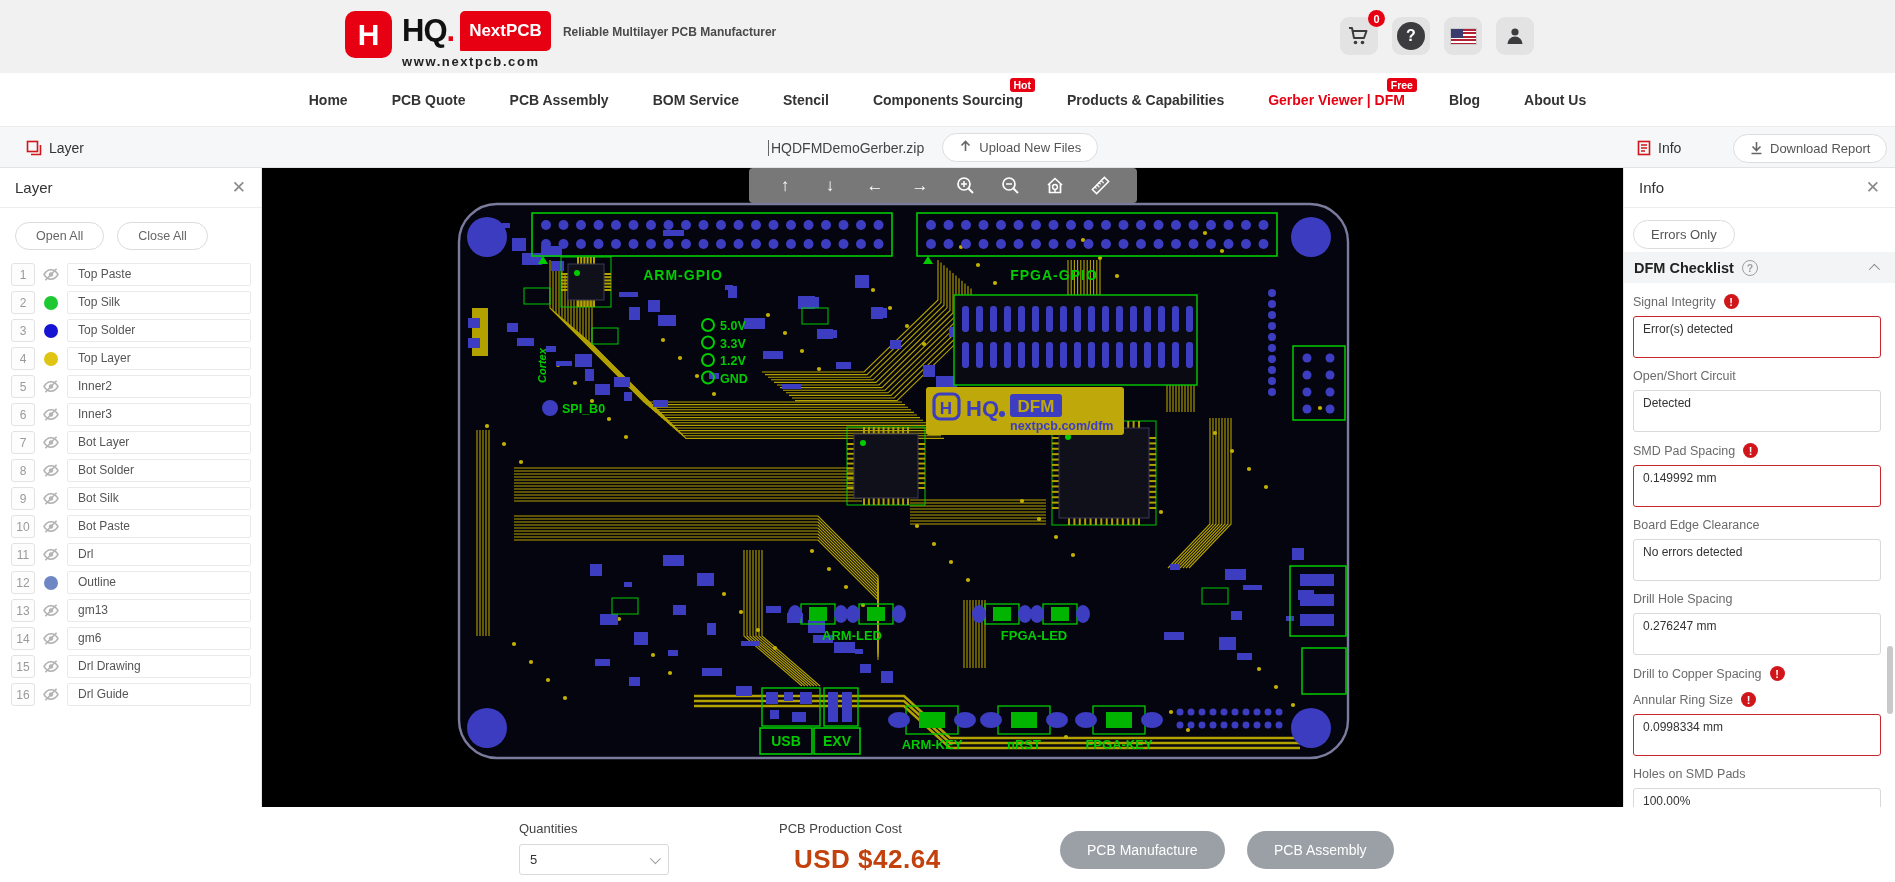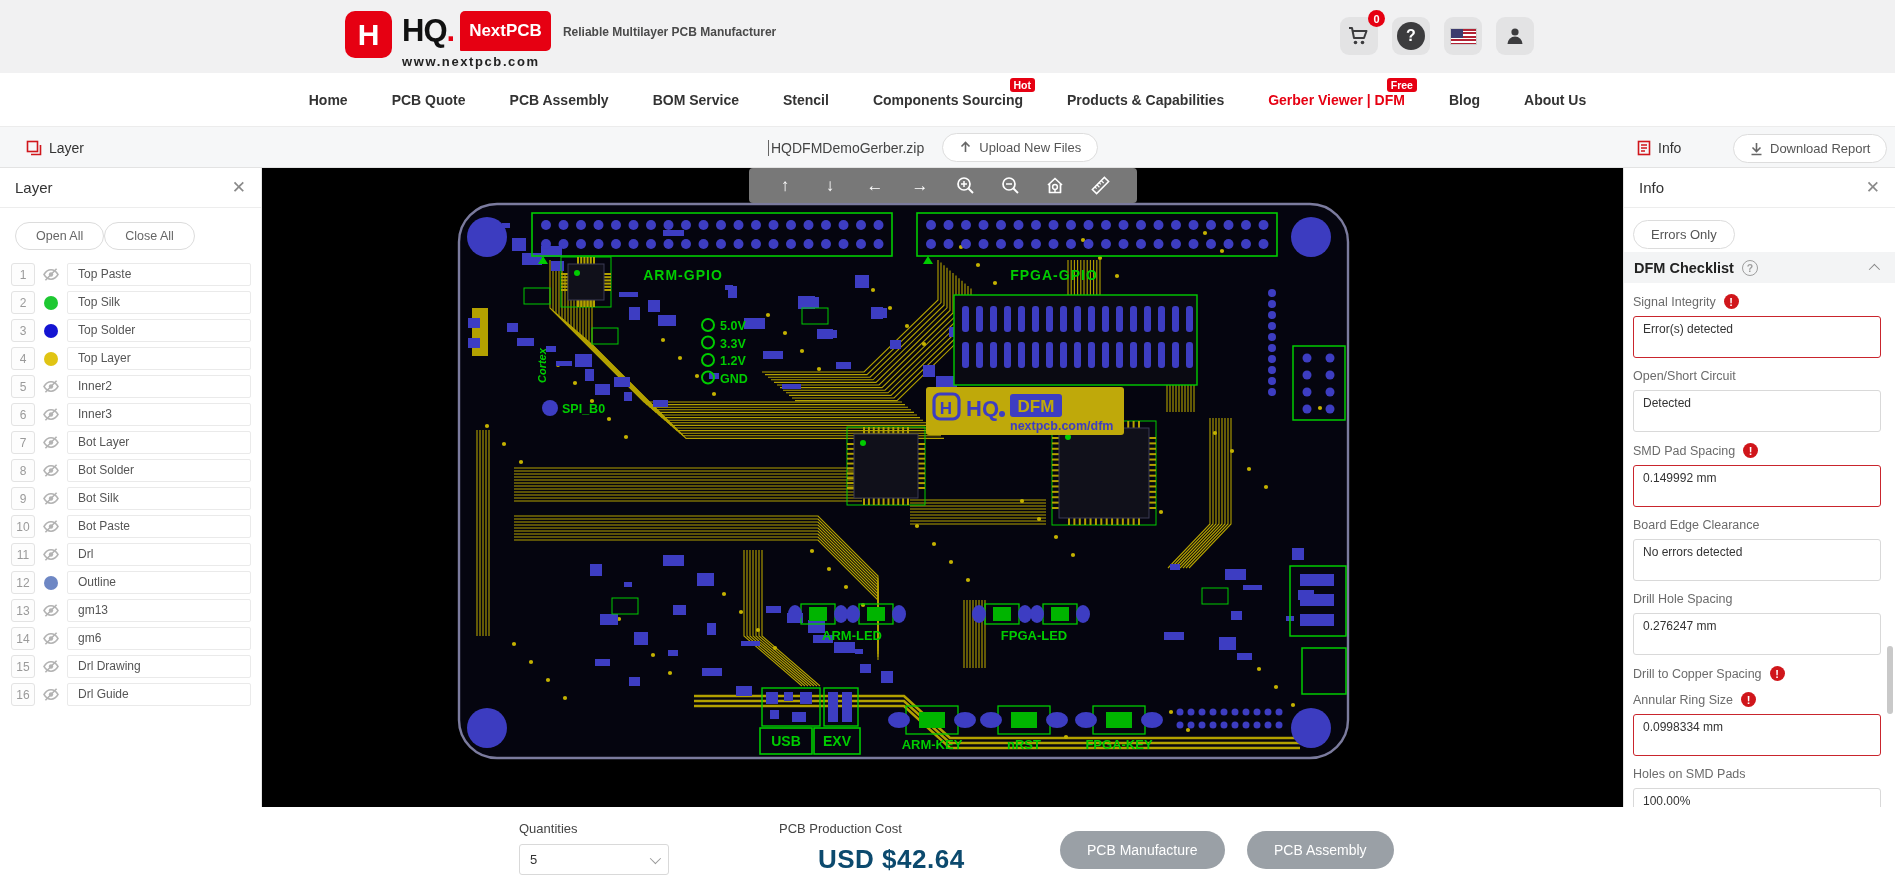--- a/index.html
+++ b/index.html
@@ -38,33 +38,33 @@
   .nav-item.active { color:#e60012; }
   .nav-badge { position:absolute; top:-14px; right:-12px; background:#e60012; color:#fff;
     font-size:10.5px; font-weight:bold; padding:1px 4px; border-radius:3px; }
 
   
   .toolbar { position:relative; height:41px; background:#f6f7f8; border-bottom:1px solid #e3e3e3; }
   .tb-left { position:absolute; left:26px; top:0; height:41px; display:flex; align-items:center; gap:7px;
     font-size:14px; color:#333; }
   .tb-center { position:absolute; left:768px; top:0; height:41px; display:flex; align-items:center; gap:18px; }
   .tb-file { font-size:14px; color:#444; border-left:1px solid #666; padding-left:2px; }
-  .pill-btn { display:flex; align-items:center; gap:7px; border:1px solid #ddd; background:#fff;
+  .pill-btn { display:flex; gap:7px; border:1px solid #ddd; background:#fff;
     border-radius:16px; padding:6px 16px; font-size:13px; color:#555; cursor:pointer; white-space:nowrap; }
   .tb-right { position:absolute; left:1637px; top:0; height:41px; display:flex; align-items:center; gap:7px;
     font-size:14px; color:#333; }
   .tb-download { position:absolute; left:1733px; top:7px; }
 
   
   .main { display:flex; height:639px; }
   .lpanel { width:262px; background:#fff; border-right:1px solid #e5e5e5; }
   .panel-head { height:40px; display:flex; align-items:center; padding:0 15px; border-bottom:1px solid #ededed; }
   .panel-title { font-size:15px; color:#333; }
   .panel-x { margin-left:auto; color:#8a8a8a; font-size:17px; cursor:pointer; }
-  .lp-btns { display:flex; margin:14px 0 13px 15px; }
+  .lp-btns { display:flex; gap:13px; margin:14px 0 13px 15px; }
   .lp-pill { border:1px solid #dcdcdc; background:#fff; border-radius:16px; padding:6px 20px;
     font-size:12.5px; color:#666; cursor:pointer; }
   .layer-row { display:flex; align-items:center; margin:0 10px 5px 11px; height:23px; }
   .lnum { width:24px; height:23px; border:1px solid #e3e3e3; border-radius:3px; background:#fdfdfd;
     color:#9a9a9a; font-size:12px; display:flex; align-items:center; justify-content:center; }
   .lvis { width:32px; display:flex; align-items:center; justify-content:center; cursor:pointer; }
   .ldot { width:14px; height:14px; border-radius:50%; }
   .lname { flex:1; height:23px; border:1px solid #eaeaea; border-radius:2px; background:#fff;
     font-size:12px; color:#555; line-height:21px; padding-left:10px; }
 
@@ -97,21 +97,21 @@
     border-radius:3px; }
 
   
   .footer { position:relative; height:75px; background:#fff; }
   .ft-label { position:absolute; font-size:13px; color:#444; }
   .qty-select { position:absolute; left:519px; top:37px; width:150px; height:31px; border:1px solid #d9d9d9;
     border-radius:3px; background:#fff; font-size:13px; color:#333; display:flex; align-items:center;
     padding:0 10px; cursor:pointer; }
   .qty-chev { margin-left:auto; width:8px; height:8px; border-right:1.5px solid #999;
     border-bottom:1.5px solid #999; transform:rotate(45deg) translateY(-2px); }
-  .cost-val { position:absolute; left:818px; top:37px; font-size:26px; font-weight:800; color:#0c4a6e;
+  .cost-val { position:absolute; left:794px; top:37px; font-size:26px; font-weight:800; color:#c2410c;
     letter-spacing:.5px; }
   .ft-btn { position:absolute; top:24px; height:38px; border:none; border-radius:19px; background:#9aa0a6;
     color:#fff; font-size:14px; font-family:inherit; padding:0 27px; cursor:pointer; }
 </style>
 </head>
 <body>
 
 <div class="header">
   <div class="logo-wrap">
     <div class="logo-sq">H</div>

